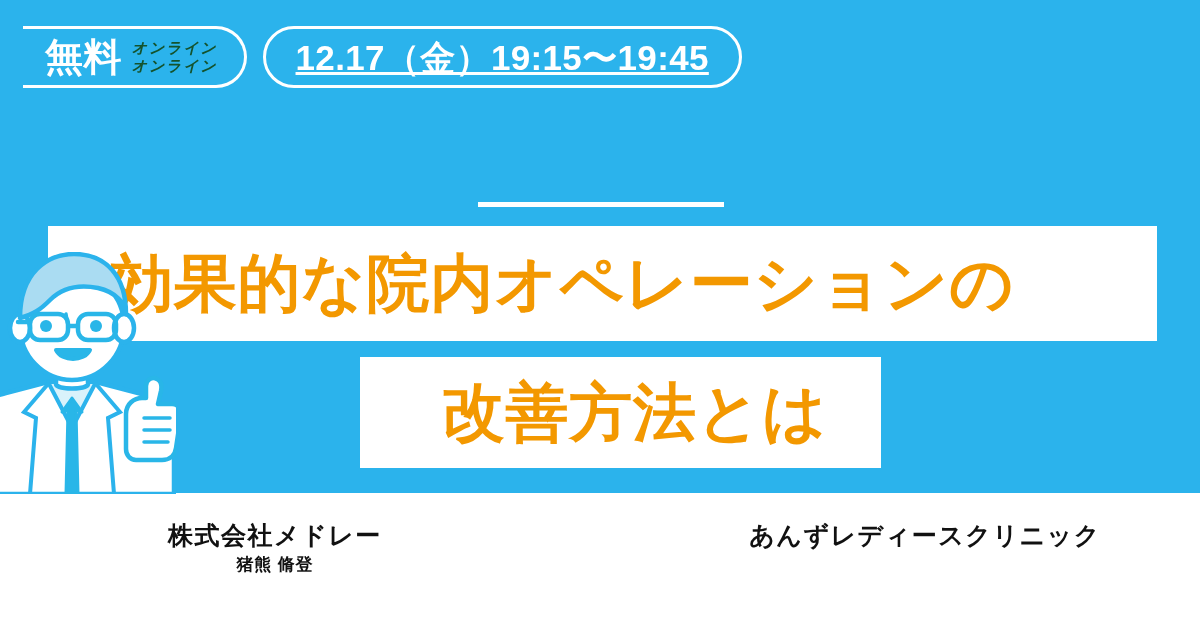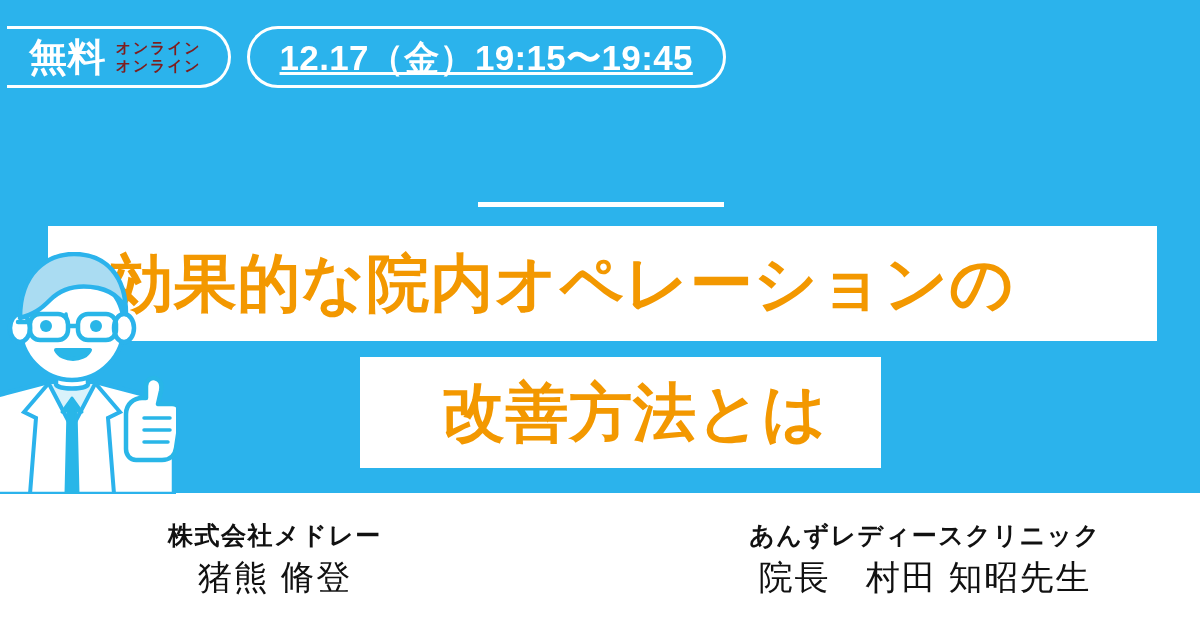--- a/index.html
+++ b/index.html
@@ -15,21 +15,21 @@
     overflow: hidden;
     background: #2bb3ec;
     font-family: "Liberation Sans", "DejaVu Sans", sans-serif;
     -webkit-font-smoothing: antialiased;
   }
 
   
   .pill-row {
     position: absolute;
     top: 26px;
-    left: 0;
+    left: 16px;
     height: 62px;
     display: flex;
     align-items: center;
     padding-left: 11px;
   }
   .pill-free {
     position: relative;
     height: 62px;
     box-sizing: border-box;
     border: 3px solid #ffffff;
@@ -44,26 +44,27 @@
   .free-big {
     color: #ffffff;
     font-size: 38px;
     font-weight: 700;
     letter-spacing: 0.01em;
     line-height: 1;
     white-space: nowrap;
   }
   .free-small {
     margin-left: 10px;
-    color: #7f1d1d;
+    color: #14532d;
     font-size: 15px;
     font-weight: 700;
     line-height: 1.18;
     letter-spacing: 0.12em;
     white-space: nowrap;
+    font-style: italic;
   }
   .pill-date {
     height: 62px;
     box-sizing: border-box;
     border: 3px solid #ffffff;
     border-radius: 34px;
     margin-left: 16px;
     display: flex;
     align-items: center;
     padding: 0 30px;
@@ -162,22 +163,22 @@
   }
   .speaker-left  { left: 60px;  width: 430px; }
   .speaker-right { left: 710px; width: 430px; }
   .speaker-org {
     font-size: 25px;
     font-weight: 700;
     letter-spacing: 0.06em;
     white-space: nowrap;
   }
   .speaker-person {
-    font-size: 34px;
-    font-weight: 400;
+    font-size: 17px;
+    font-weight: 700;
     letter-spacing: 0.05em;
     white-space: nowrap;
   }
 </style>
 </head>
 <body>
 
 <div id="banner">
 
   <div class="pill-row">
@@ -244,18 +245,17 @@
 
   <div class="bottom">
 
     <div class="speaker speaker-left">
       <div class="speaker-org">株式会社メドレー</div>
       <div class="speaker-person">猪熊 脩登</div>
     </div>
 
     <div class="speaker speaker-right">
       <div class="speaker-org">あんずレディースクリニック</div>
-      <div class="speaker-person">院長　村田 知昭先生</div>
     </div>
 
   </div>
 
 </div>
 
 </body></html>

